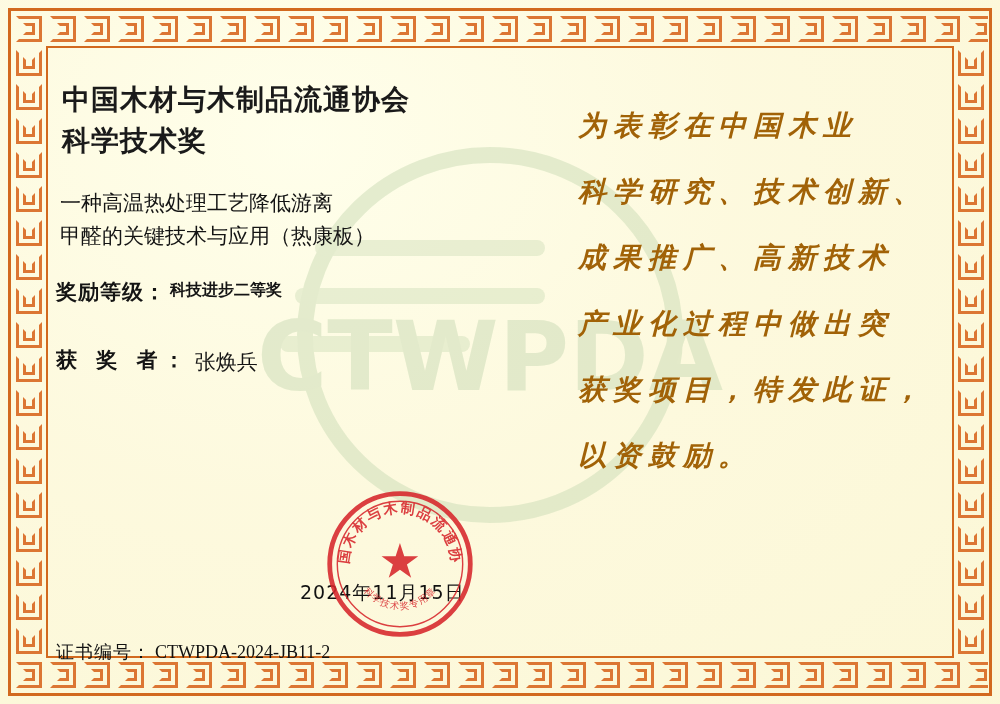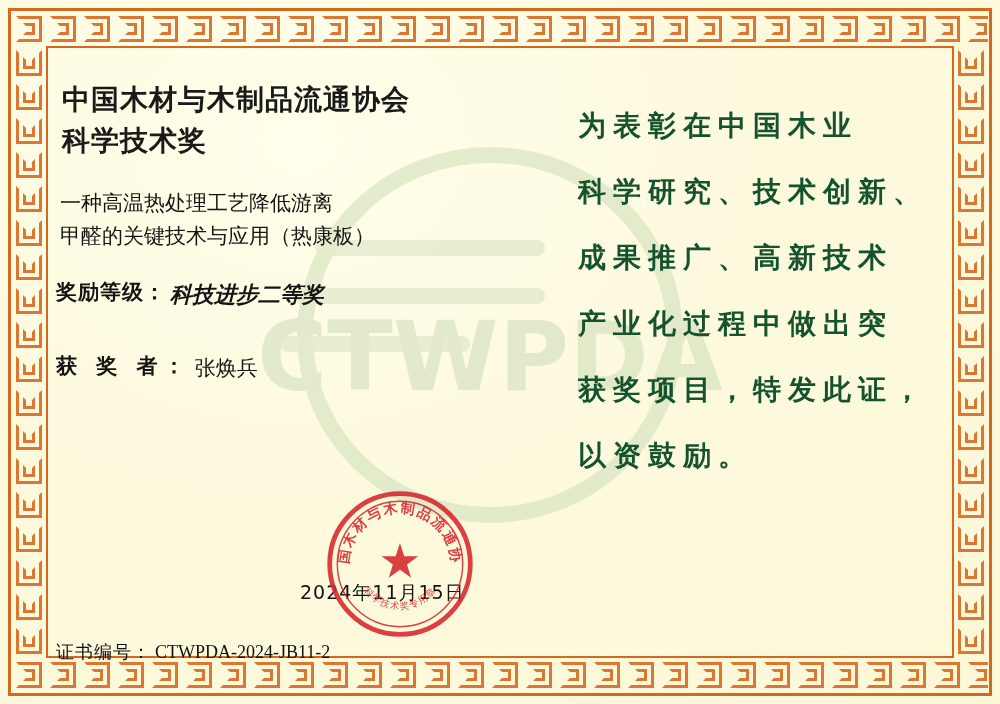--- a/index.html
+++ b/index.html
@@ -129,22 +129,21 @@
     white-space: nowrap;
     font-weight: bold;
     letter-spacing: 1px;
   }
   .field-value {
     margin-left: 4px;
     line-height: 1.55;
   }
   .field-value.bold {
     font-weight: bold;
-    font-size: 22px;
-    font-style: italic;
+    font-size: 16px;
   }
   .field.project .field-value {
     max-width: 320px;
   }
   .field.winner {
     margin-top: 40px;
   }
   .field.winner .field-label {
     letter-spacing: 6px;
   }
@@ -184,25 +183,26 @@
   
   .right-col {
     position: absolute;
     right: 6px;
     top: 56px;
     width: 360px;
   }
   .calli-line {
     font-family: "DejaVu Serif", "Liberation Serif", serif;
     font-size: 28px;
-    color: #14532d;
+    color: #a16207;
     letter-spacing: 7px;
     line-height: 1;
     margin-bottom: 38px;
     white-space: nowrap;
+    font-style: italic;
     font-weight: 600;
   }
 </style>
 </head>
 <body>
 
 <div class="certificate">
   <div class="paper-tint"></div>
 
   <div class="border-frame"></div>

